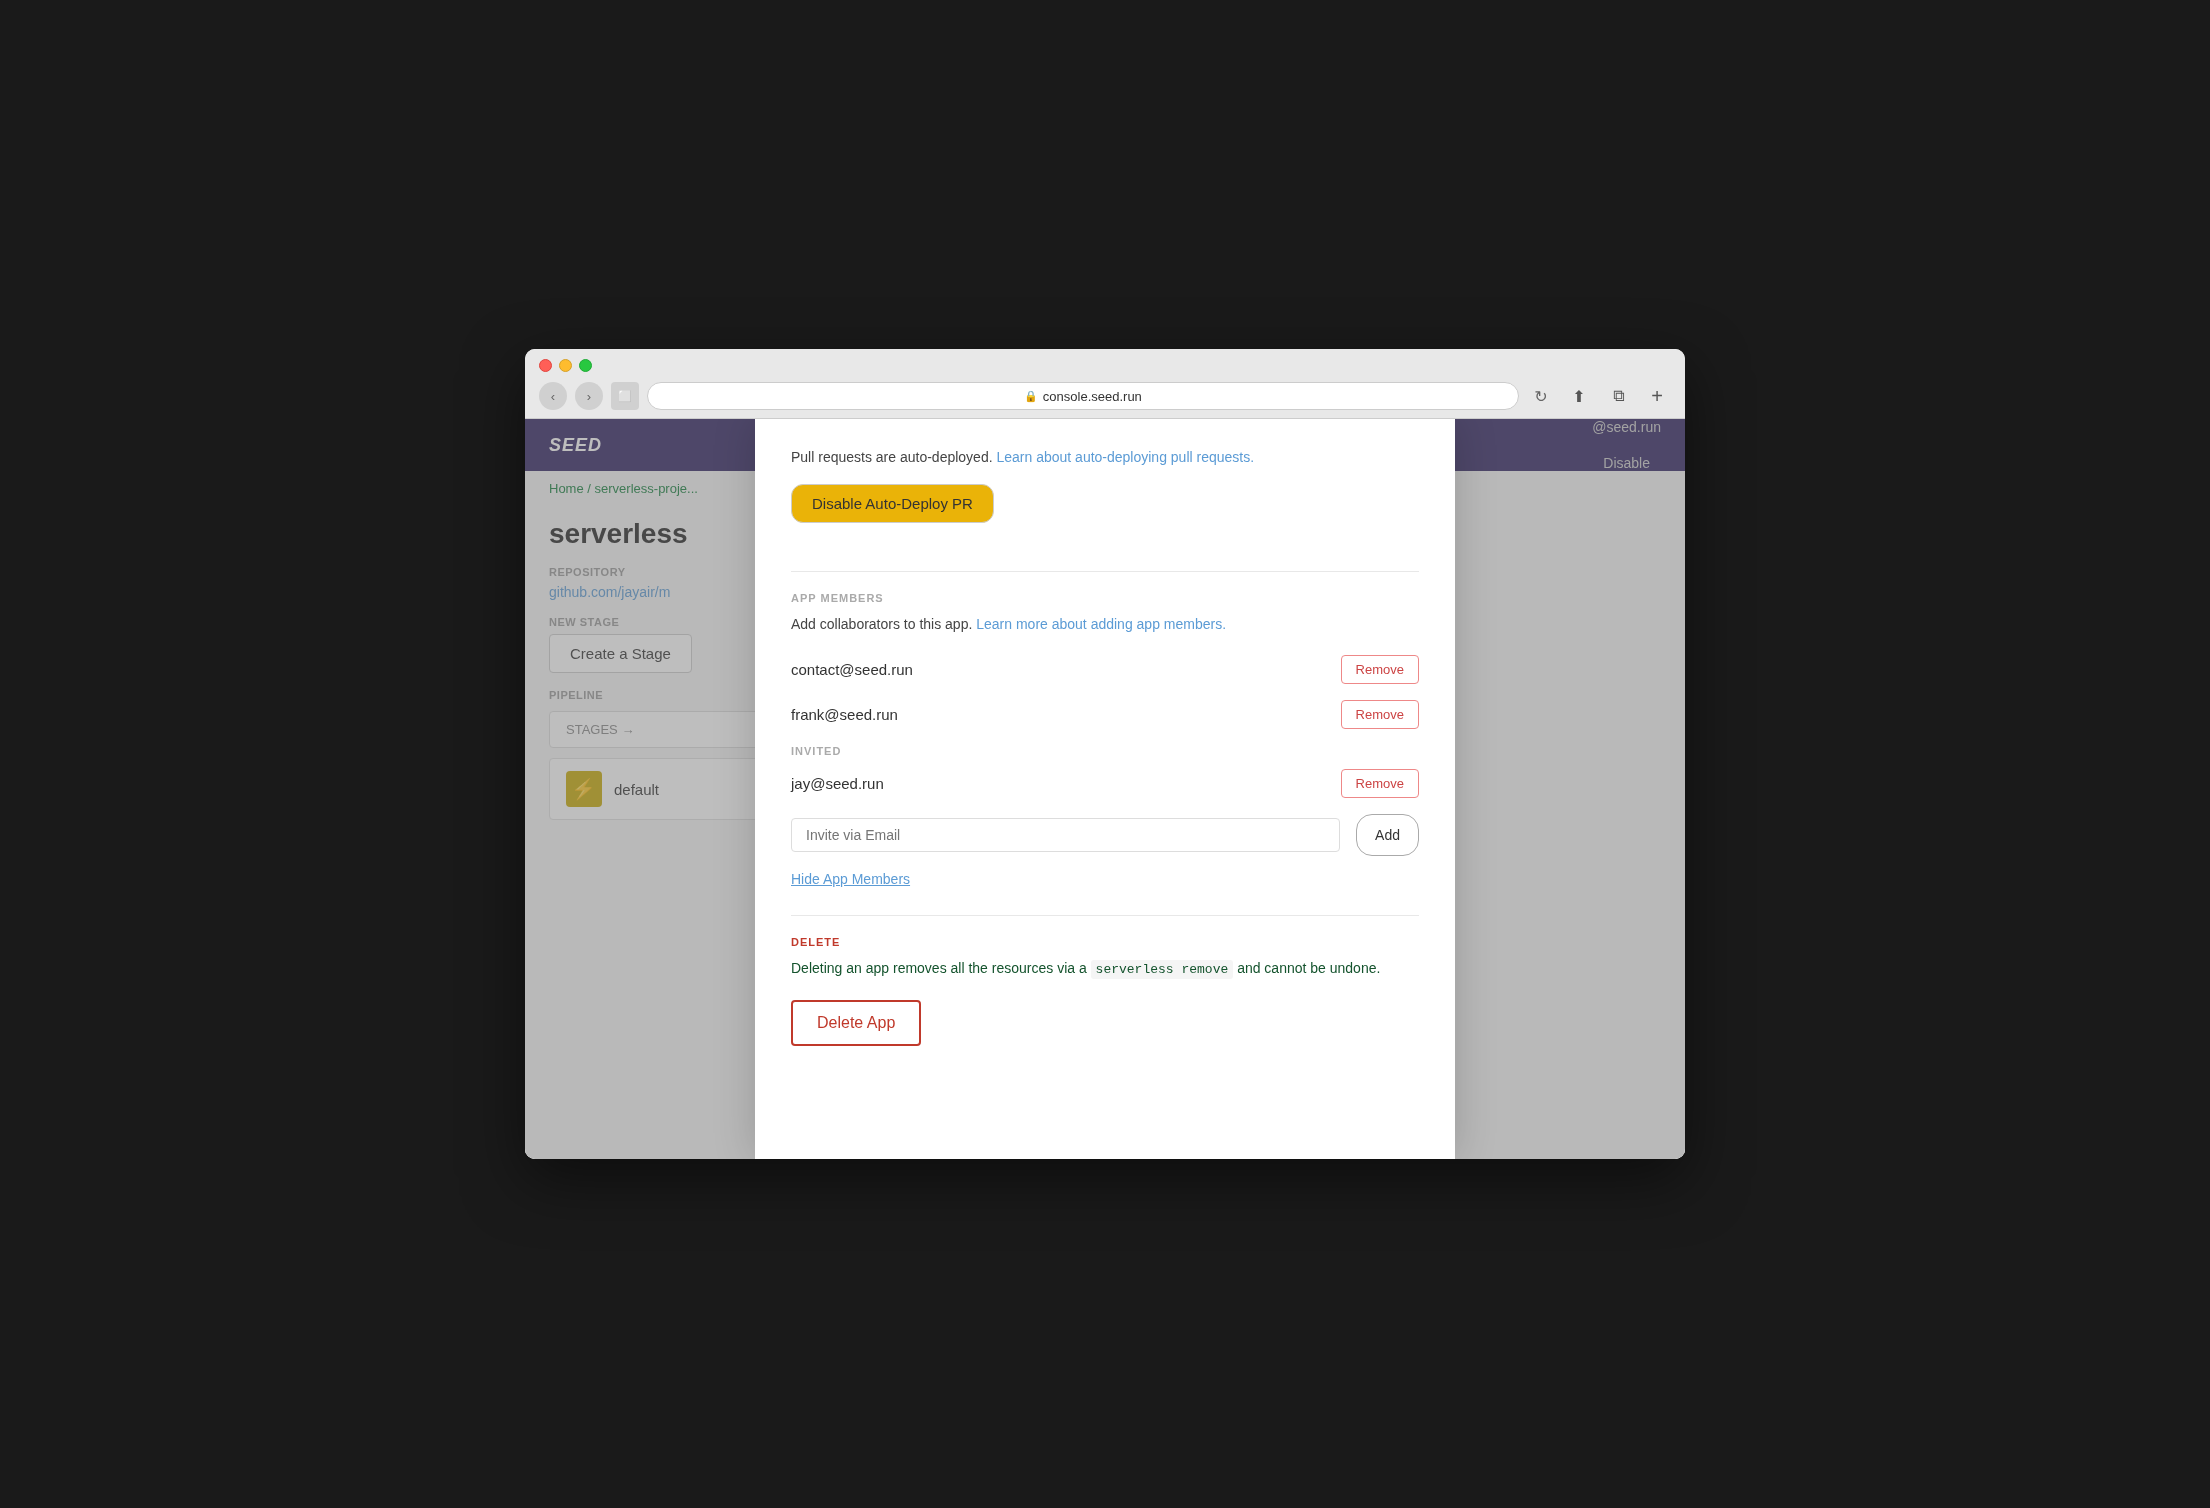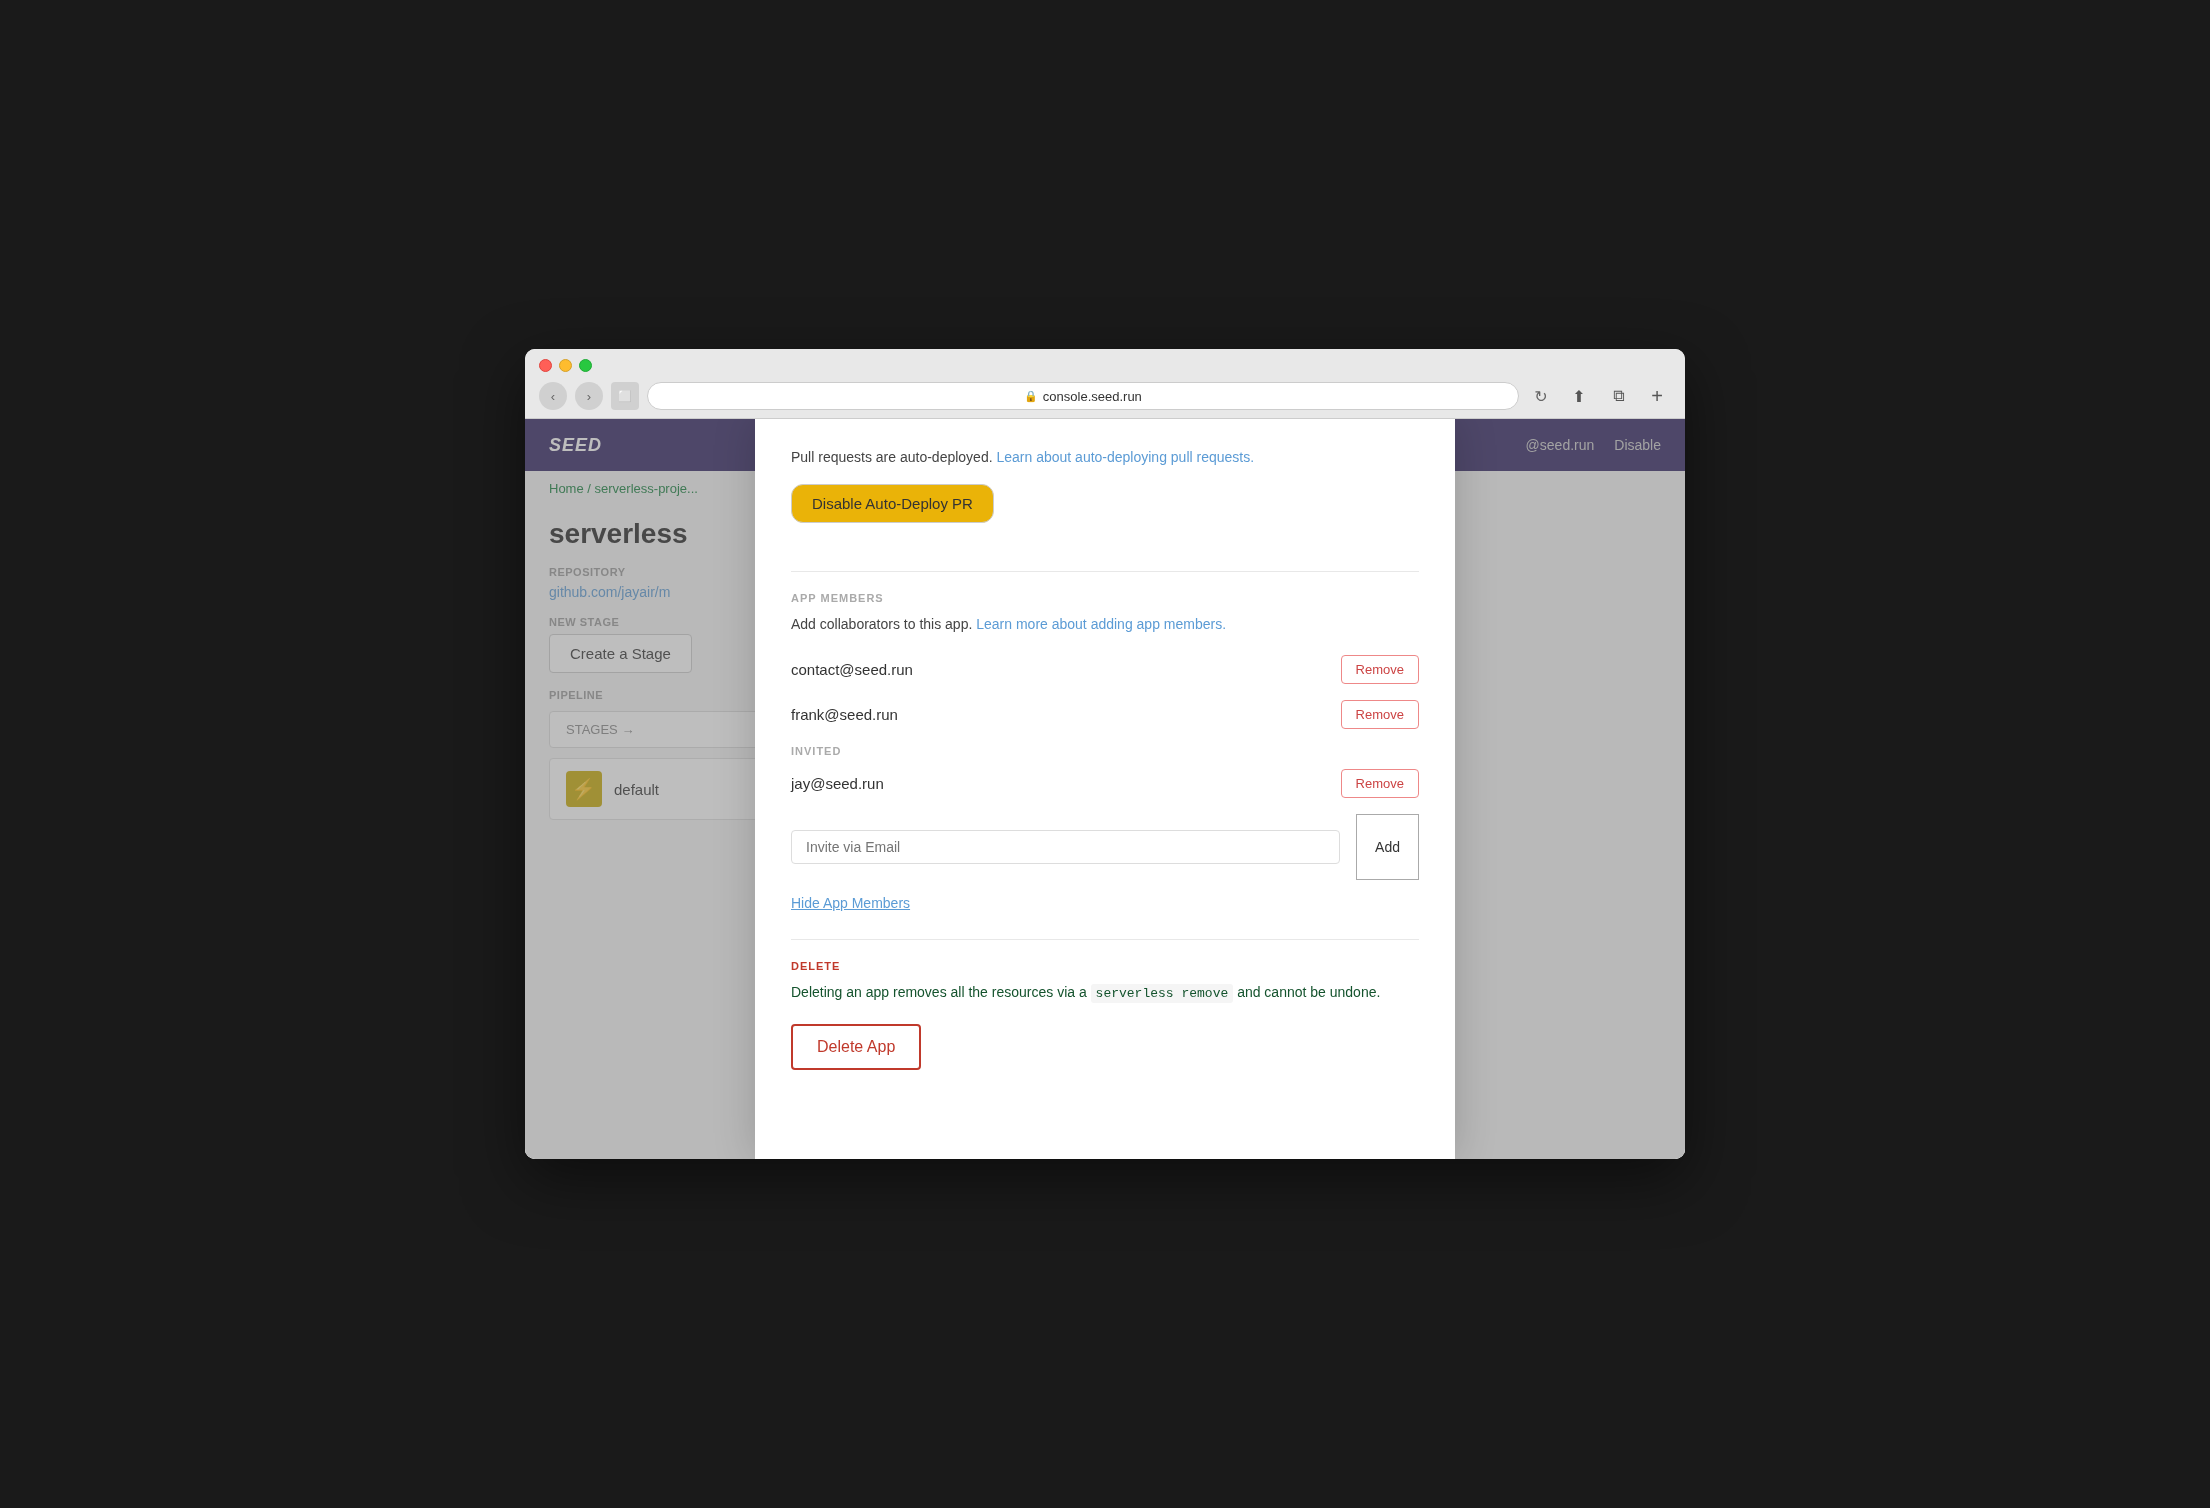--- a/index.html
+++ b/index.html
@@ -180,20 +180,21 @@
       font-style: italic;
       letter-spacing: 1px;
     }
 
     .header-right {
       display: flex;
       gap: 20px;
       align-items: center;
       color: #ccc;
       font-size: 14px;
+      flex-direction: column;
     }
 
     .breadcrumb {
       padding: 10px 24px;
       font-size: 13px;
       color: #777;
       background: #f5f5f5;
     }
     .breadcrumb span { color: #15803d; }
 
@@ -396,24 +397,24 @@
       flex: 1;
       padding: 8px 14px;
       border: 1px solid #ddd;
       border-radius: 4px;
       font-size: 14px;
       color: #999;
       outline: none;
     }
 
     .add-btn {
-      padding: 24px 18px;
+      padding: 12px 18px;
       background: #fff;
       border: 1px solid #aaa;
-      border-radius: 0;
+      border-radius: 16px;
       font-size: 14px;
       font-weight: 500;
       color: #333;
       cursor: pointer;
       margin-left: 16px;
     }
 
     .hide-link {
       font-size: 14px;
       color: #5b9bd5;

